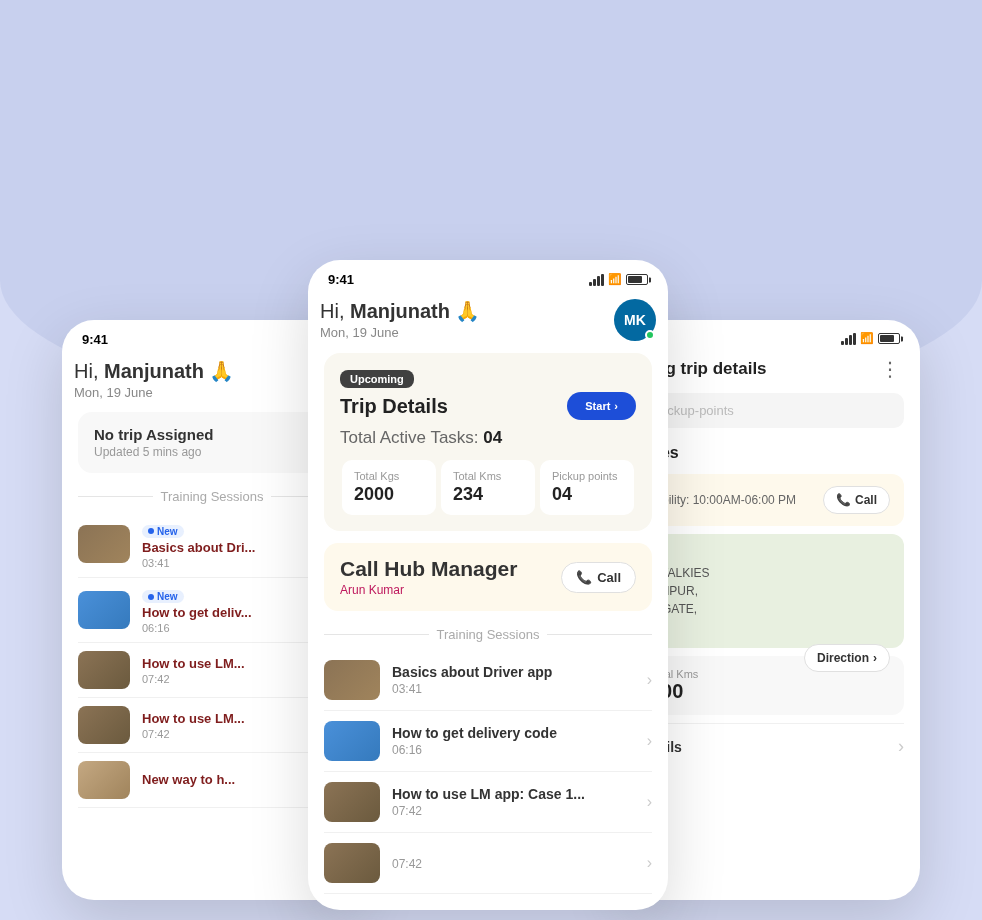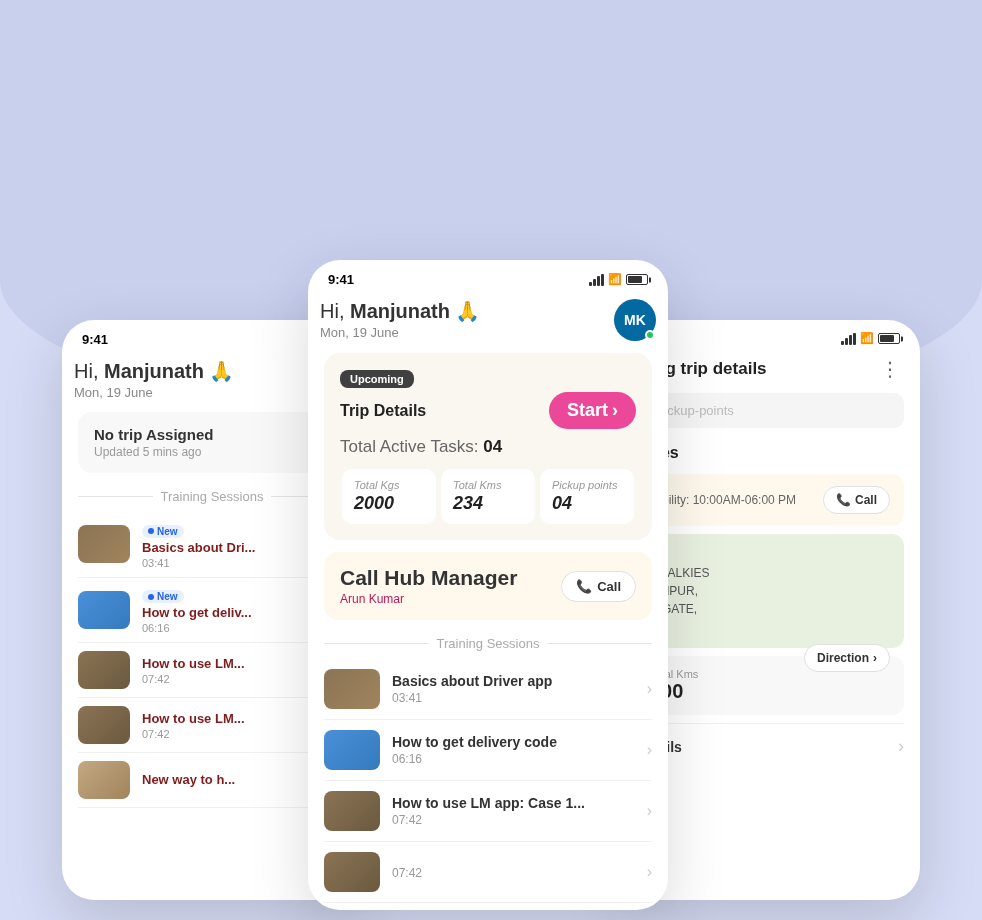--- a/index.html
+++ b/index.html
@@ -268,31 +268,31 @@
       padding: 3px 10px;
       display: inline-block;
       margin-bottom: 4px;
     }
     .trip-title-row {
       display: flex;
       justify-content: space-between;
       align-items: center;
     }
     .trip-title {
-      font-size: 16px;
+      font-size: 20px;
       font-weight: 700;
       color: #222;
     }
     .start-btn {
-      background: #ec4899;
+      background: #1d4ed8;
       color: #fff;
       border: none;
       border-radius: 20px;
       padding: 8px 18px;
-      font-size: 18px;
+      font-size: 11px;
       font-weight: 600;
       display: flex;
       align-items: center;
       gap: 4px;
       cursor: pointer;
     }
     .active-tasks {
       font-size: 17px;
       color: #666;
       margin: 8px 0 12px;
@@ -301,21 +301,20 @@
     .trip-stats {
       display: flex;
       gap: 1px;
     }
     .stat-box {
       flex: 1;
       background: #fff;
       border-radius: 10px;
       padding: 10px 12px;
       margin: 0 2px;
-      font-style: italic;
     }
     .stat-label {
       font-size: 11px;
       color: #999;
     }
     .stat-value {
       font-size: 18px;
       font-weight: 700;
       color: #222;
       margin-top: 2px;

